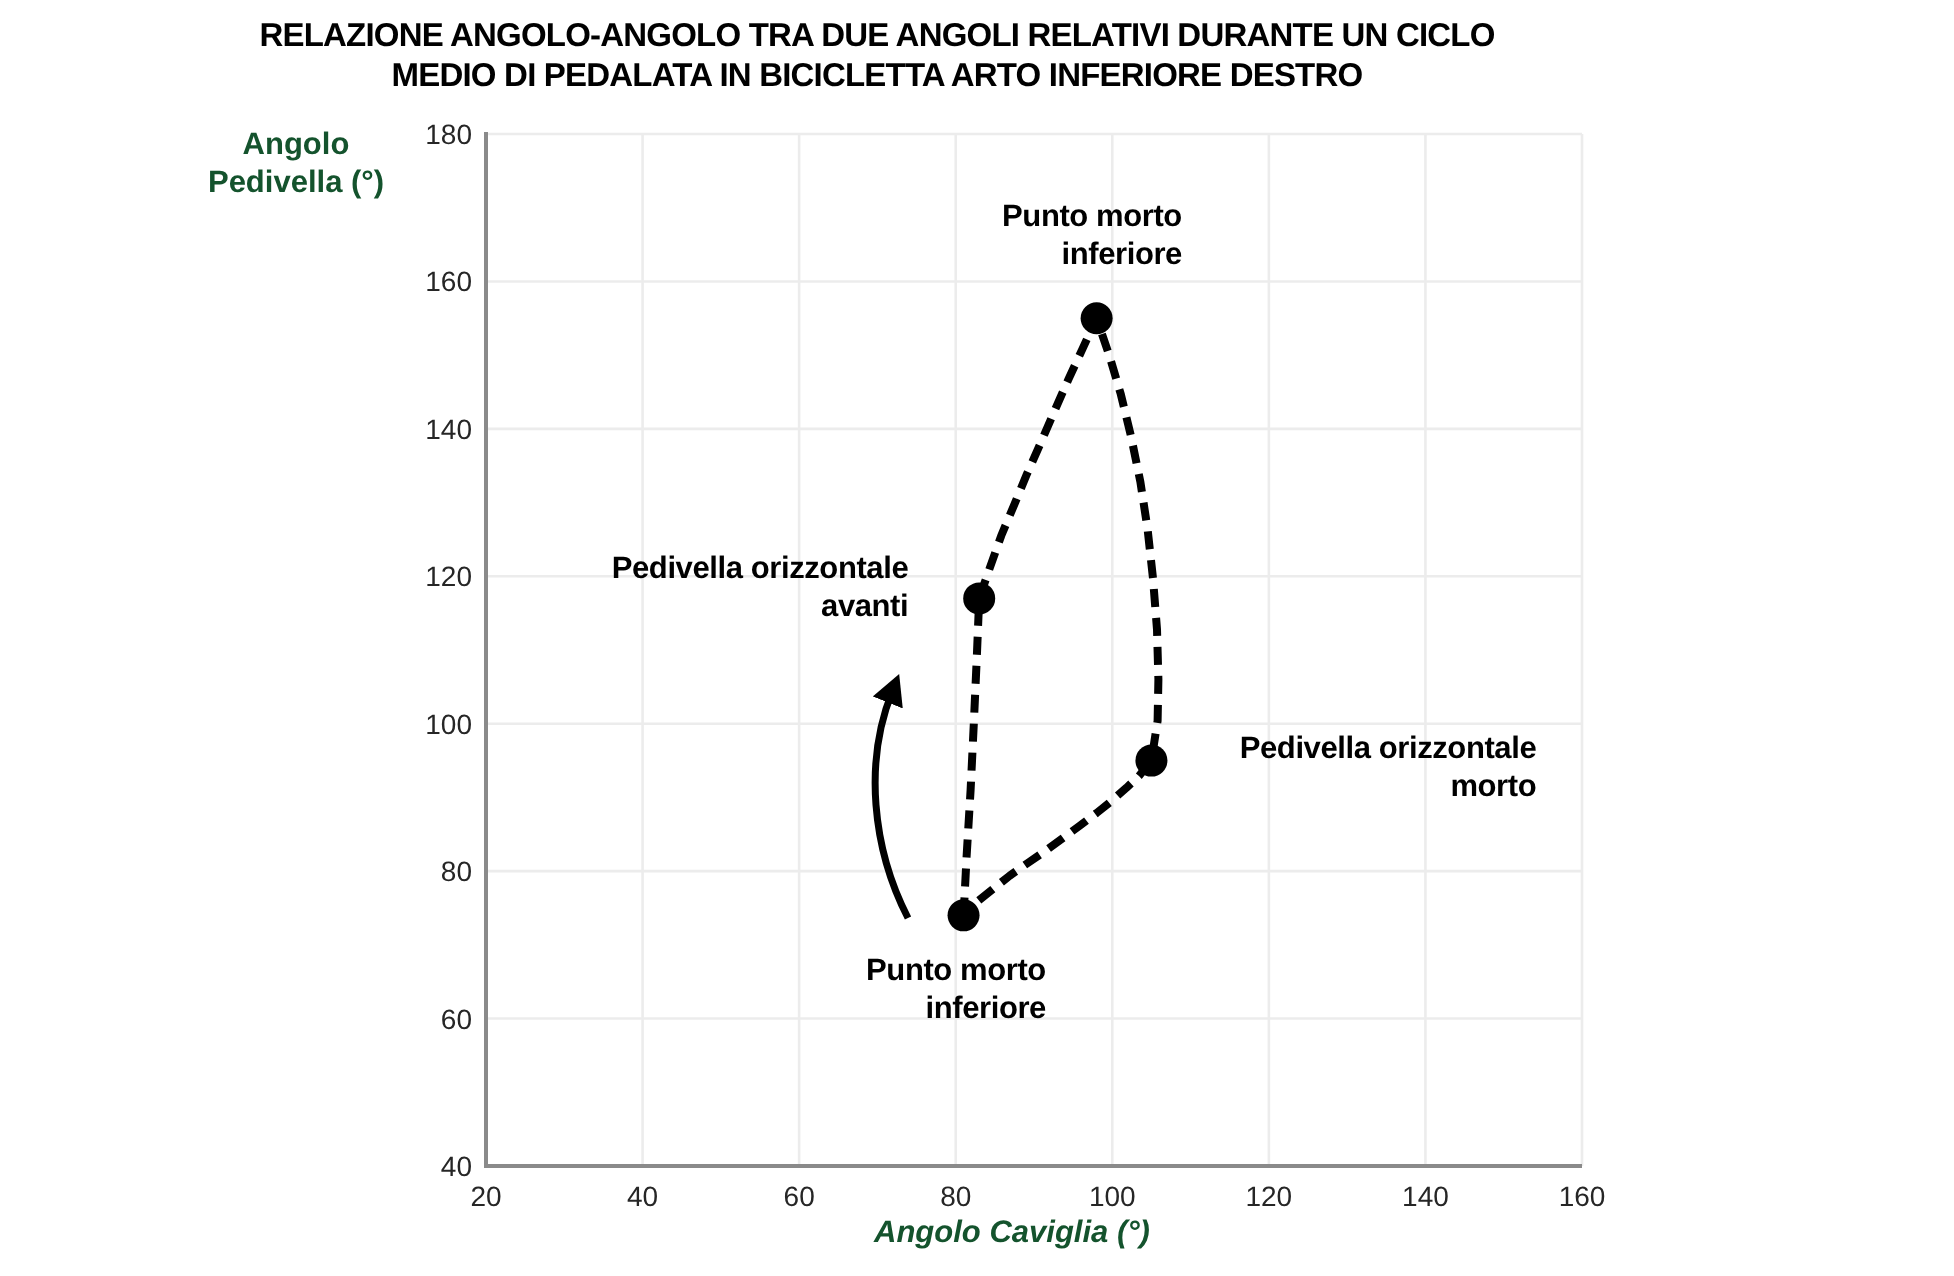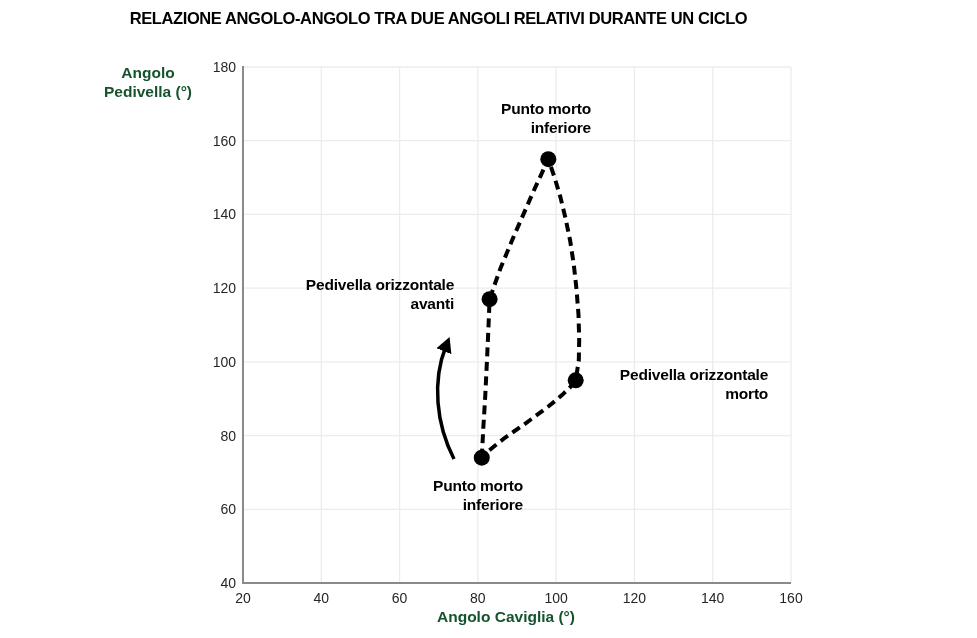--- a/index.html
+++ b/index.html
@@ -8,39 +8,40 @@
     font-family:"Liberation Sans",sans-serif;color:#000;
   }
   #chart-title{
     position:absolute;left:0;top:8px;width:877px;text-align:center;
     font-size:16.5px;font-weight:bold;letter-spacing:-0.4px;line-height:20px;color:#000;
   }
   .axis-title{font-size:15.5px;font-weight:bold;color:#14532d;}
   #y-axis-title{position:absolute;left:148px;top:63px;transform:translateX(-50%);
     text-align:center;line-height:19px;}
   #x-axis-title{position:absolute;left:506px;top:608px;transform:translateX(-50%);
-    text-align:center;}
+    text-align:center;font-style:italic;}
   .ann{
     position:absolute;transform:translateX(-50%);text-align:right;
     font-size:15.5px;font-weight:bold;letter-spacing:-0.2px;line-height:18.5px;color:#000;white-space:nowrap;
   }
   #ann-pmi{left:546px;top:100px;}
   #ann-pa{left:380px;top:276px;}
   #ann-pd{left:694px;top:366px;}
   #ann-pms{left:478px;top:477px;}
   #plot{position:absolute;left:0;top:0;}
   #plot text{font-family:"Liberation Sans",sans-serif;font-size:14px;fill:#262626;}
 </style>
 </head>
 <body>
 
 <div id="canvas">
 
   <div id="chart-title">
     <div>RELAZIONE ANGOLO-ANGOLO TRA DUE ANGOLI RELATIVI DURANTE UN CICLO</div>
+    <div>MEDIO DI PEDALATA IN BICICLETTA ARTO INFERIORE DESTRO</div>
   </div>
 
   <div id="y-axis-title" class="axis-title">
     <div>Angolo</div>
     <div>Pedivella (°)</div>
   </div>
 
   <svg id="plot" width="977" height="638">
     <defs>
       <marker id="arrowhead" viewBox="0 0 10 10" refX="3.5" refY="5" markerWidth="4.6" markerHeight="4.6" orient="auto">

